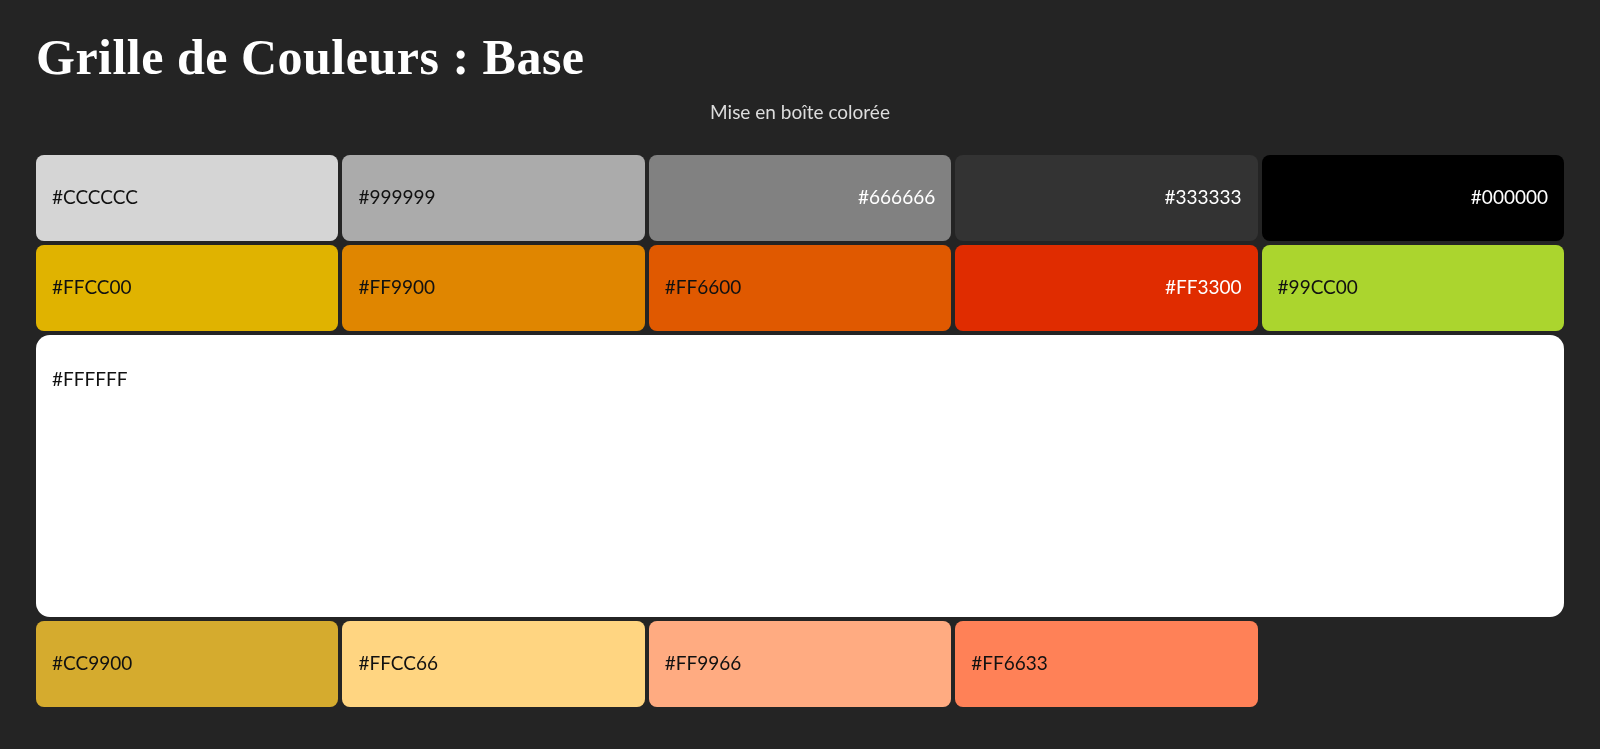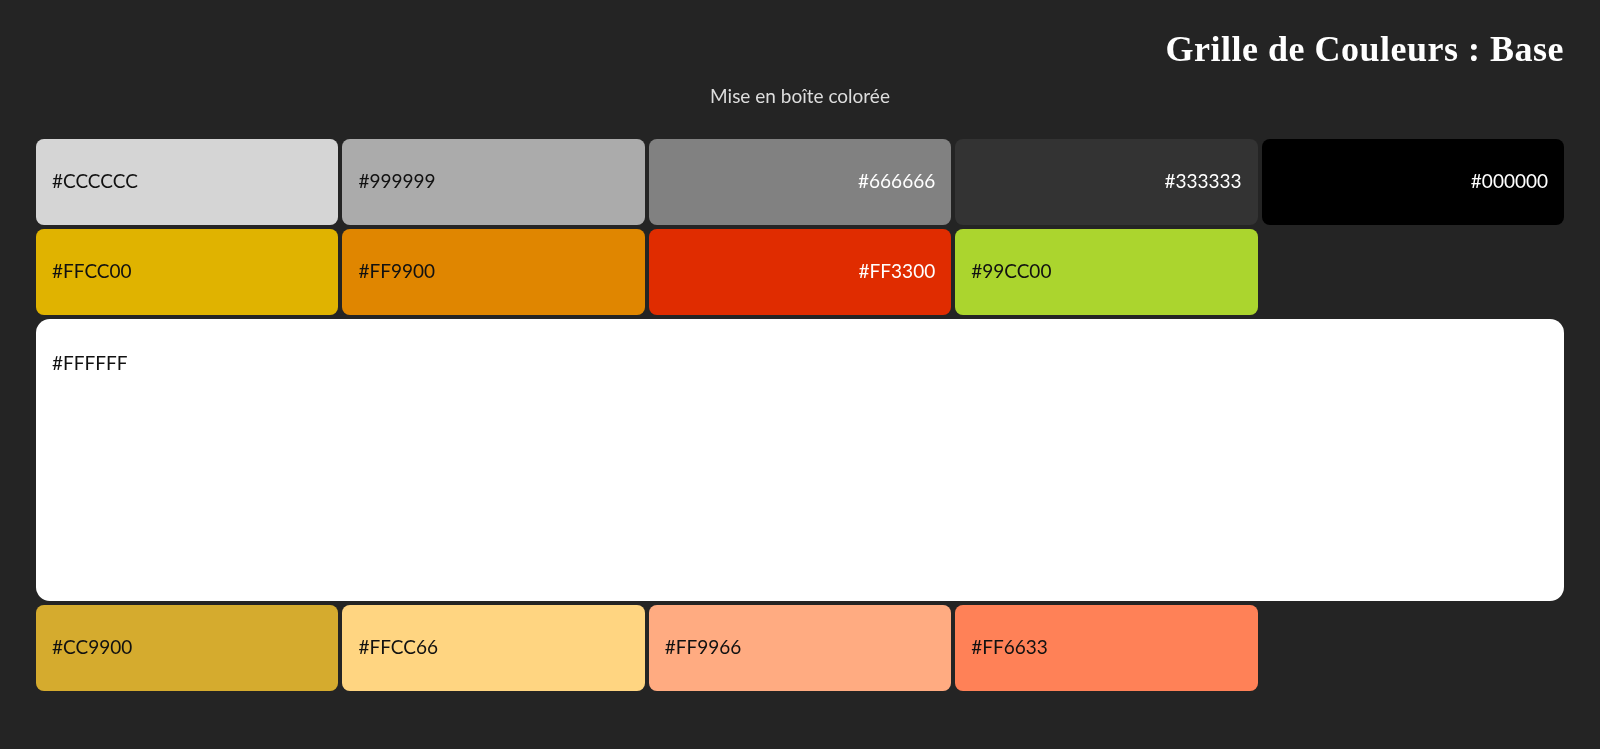--- a/index.html
+++ b/index.html
@@ -8,22 +8,22 @@
     background: #242424;
     font-family: "Lato", "Helvetica Neue", Arial, sans-serif;
     color: #fff;
   }
   .page {
     padding: 28px 36px 40px 36px;
   }
   .title {
     font-family: Georgia, "Times New Roman", serif;
     font-weight: 700;
-    font-size: 36px;
-    text-align: right;
+    font-size: 50px;
+    text-align: left;
     letter-spacing: 0.5px;
   }
   .subtitle {
     text-align: center;
     font-size: 19px;
     margin-top: 14px;
     color: #ddd;
     font-weight: 400;
   }
   .grid {
@@ -70,20 +70,21 @@
   <p class="subtitle">Mise en boîte colorée</p>
 
   <div class="grid" id="grid">
       <div class="swatch dark-text" style="--c: #CCCCCC;"><span>#CCCCCC</span></div>
       <div class="swatch dark-text" style="--c: #999999;"><span>#999999</span></div>
       <div class="swatch light-text" style="--c: #666666;"><span>#666666</span></div>
       <div class="swatch light-text no-overlay" style="--c: #333333;"><span>#333333</span></div>
       <div class="swatch light-text no-overlay" style="--c: #000000;"><span>#000000</span></div>
       <div class="swatch dark-text dark-overlay" style="--c: #FFCC00;"><span>#FFCC00</span></div>
       <div class="swatch dark-text dark-overlay" style="--c: #FF9900;"><span>#FF9900</span></div>
+      <div class="swatch dark-text dark-overlay" style="--c: #FF6600;"><span>#FF6600</span></div>
       <div class="swatch light-text dark-overlay" style="--c: #FF3300;"><span>#FF3300</span></div>
       <div class="swatch dark-text" style="--c: #99CC00;"><span>#99CC00</span></div>
       <div class="swatch dark-text wide no-overlay" style="--c: #FFFFFF;"><span>#FFFFFF</span></div>
       <div class="swatch dark-text" style="--c: #CC9900;"><span>#CC9900</span></div>
       <div class="swatch dark-text" style="--c: #FFCC66;"><span>#FFCC66</span></div>
       <div class="swatch dark-text" style="--c: #FF9966;"><span>#FF9966</span></div>
       <div class="swatch dark-text" style="--c: #FF6633;"><span>#FF6633</span></div>
     </div>
 </div>
 

